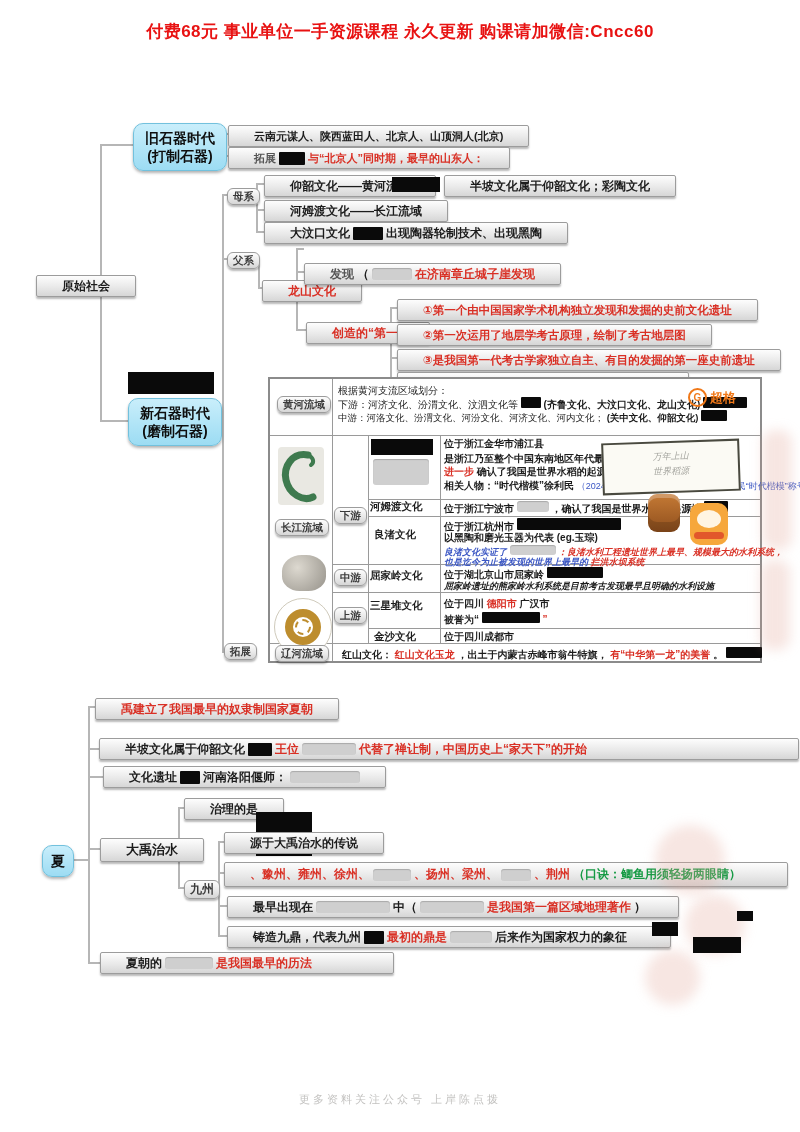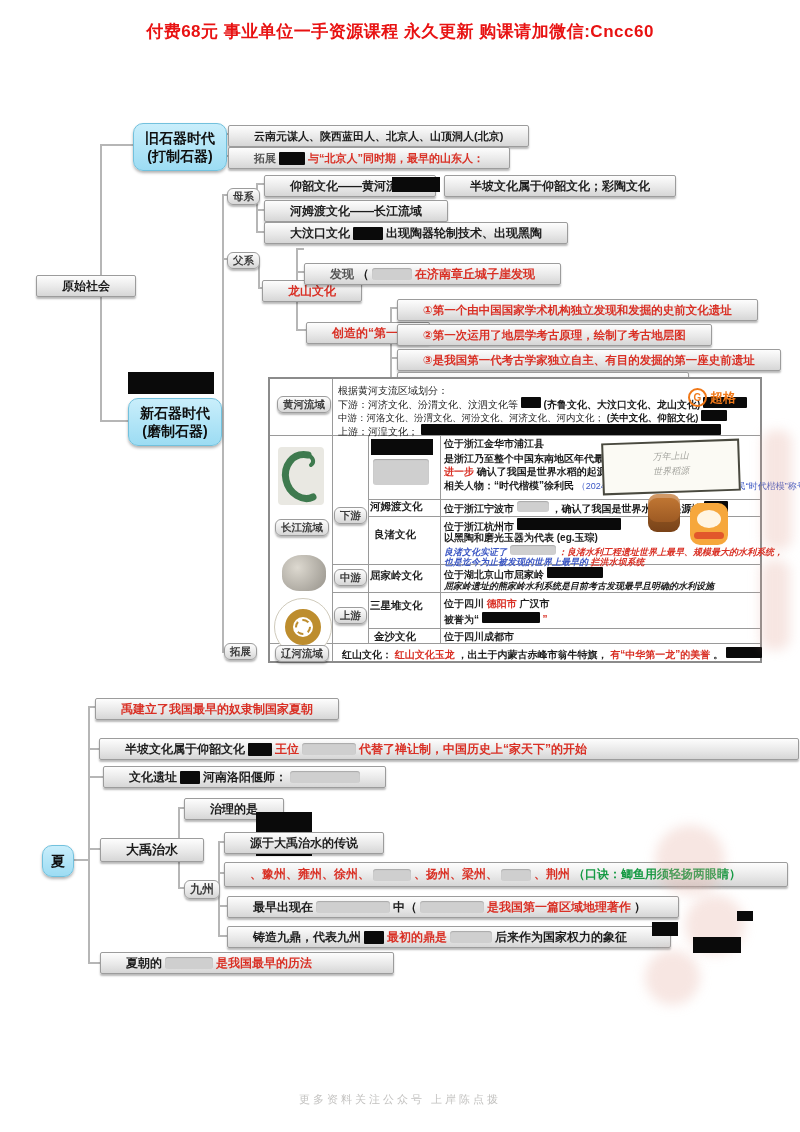--- a/index.html
+++ b/index.html
@@ -189,24 +189,20 @@
       <span>下游：河济文化、汾渭文化、汶泗文化等</span>
       <span class="rd" style="width:20px;height:11px"></span>
       <b>(齐鲁文化、大汶口文化、龙山文化)</b>
       <span class="rd" style="width:44px;height:11px"></span>
     </div>
     <div class="ct" style="left:68px;top:31px;font-weight:400;font-size:9.5px">
       <span>中游：河洛文化、汾渭文化、河汾文化、河济文化、河内文化；</span>
       <b>(关中文化、仰韶文化)</b>
       <span class="rd" style="width:26px;height:11px"></span>
     </div>
-    <div class="ct" style="left:68px;top:45px;font-weight:400">
-      <span>上游：河湟文化；</span>
-      <span class="rd" style="width:300px;height:11px"></span>
-    </div>
     <div class="logo" style="left:418px;top:9px">
       <span class="g">G</span>
       <span class="t-orange">超格</span>
     </div>
 
     <div class="img" style="left:8px;top:68px;width:46px;height:58px;background:#e9e8e2;border-radius:4px">
       <svg width="46" height="58" viewBox="0 0 46 58">
         <path d="M30 8 C14 5 5 20 8 33 C11 47 25 55 35 50" stroke="#3e7a4e" stroke-width="7" fill="none" stroke-linecap="round"></path>
         <path d="M30 8 C35 10 37 15 33 18" stroke="#3e7a4e" stroke-width="4" fill="none" stroke-linecap="round"></path>
       </svg>

